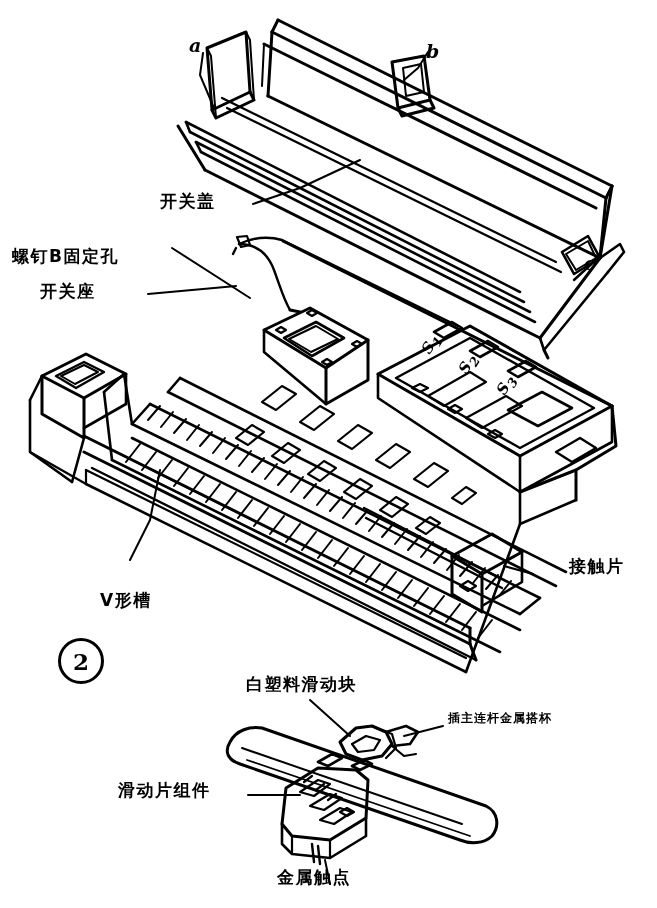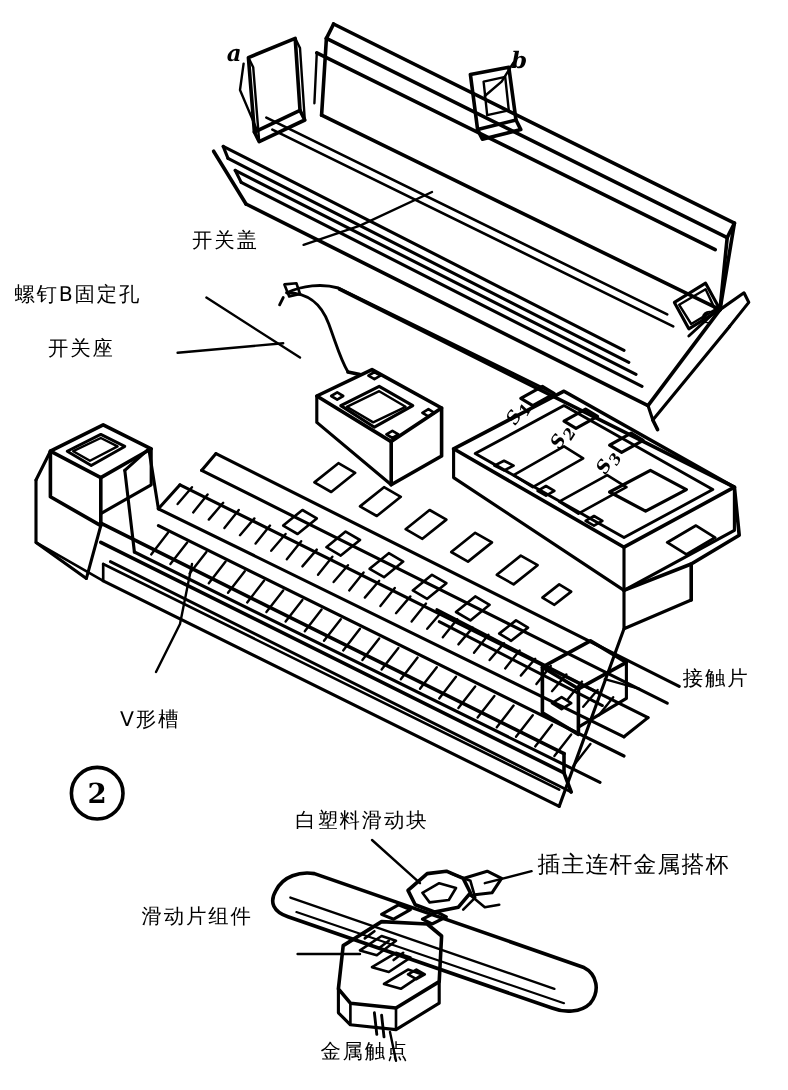--- a/index.html
+++ b/index.html
@@ -9,29 +9,29 @@
     font-family:"DejaVu Sans","Liberation Sans",sans-serif;
     color:#000;overflow:hidden;position:relative;
   }
   #sheet{position:relative;width:657px;height:908px;background:#fff;}
   #art{position:absolute;left:0;top:0;width:657px;height:908px;}
 
   
   .lbl{
     position:absolute;
     font-family:"DejaVu Sans","Liberation Sans",sans-serif;
-    font-weight:400;
+    font-weight:700;
     color:#000;
     white-space:nowrap;
     line-height:1;
     letter-spacing:.5px;
     -webkit-font-smoothing:none;
   }
   .lbl.cjk{font-size:17px;letter-spacing:1.5px;}
-  .lbl.cjk-s{font-size:19px;letter-spacing:1px;}
+  .lbl.cjk-s{font-size:12px;letter-spacing:1px;}
   .lbl.mark{font-size:19px;font-style:italic;font-weight:700;font-family:"DejaVu Serif","Liberation Serif",serif;}
   .lbl.sub{font-size:15px;font-style:italic;font-weight:700;font-family:"DejaVu Serif","Liberation Serif",serif;}
   .rot-s{transform:rotate(-58deg);transform-origin:left bottom;}
   .fignum{
     position:absolute;
     width:40px;height:40px;
     border:3px solid #000;border-radius:50%;
     font-size:23px;font-weight:700;
     font-family:"DejaVu Serif","Liberation Serif",serif;
     display:flex;align-items:center;justify-content:center;
@@ -368,21 +368,21 @@
 
     </g>
   </svg>
 
   <div class="lbl mark" style="left:189px;top:36px;">a</div>
   <div class="lbl mark" style="left:426px;top:42px;">b</div>
   <div class="lbl mark" style="left:584px;top:254px;">c</div>
 
   <div class="lbl cjk" style="left:160px;top:193px;">开关盖</div>
 
-  <div class="lbl cjk" style="left:12px;top:238px;text-align:right;">螺钉B固定孔</div>
+  <div class="lbl cjk" style="left:12px;top:248px;text-align:right;">螺钉B固定孔</div>
 
   <div class="lbl cjk" style="left:40px;top:283px;text-align:right;">开关座</div>
 
   <div class="lbl cjk" style="left:100px;top:592px;">V形槽</div>
 
   <div class="lbl cjk" style="left:569px;top:558px;">接触片</div>
 
   <div class="lbl sub rot-s" style="left:435px;top:340px;">
     <span>S</span><sub>1</sub>
   </div>
@@ -392,17 +392,17 @@
   <div class="lbl sub rot-s" style="left:510px;top:381px;">
     <span>S</span><sub>3</sub>
   </div>
 
   <div class="fignum" style="left:58px;top:638px;">2</div>
 
   <div class="lbl cjk" style="left:246px;top:676px;">白塑料滑动块</div>
 
   <div class="lbl cjk-s" style="left:448px;top:712px;">插主连杆金属搭杯</div>
 
-  <div class="lbl cjk" style="left:118px;top:756px;">滑动片组件</div>
-
-  <div class="lbl cjk" style="left:267px;top:869px;">金属触点</div>
+  <div class="lbl cjk" style="left:118px;top:782px;">滑动片组件</div>
+
+  <div class="lbl cjk" style="left:277px;top:869px;">金属触点</div>
 
 </div>
 
 </body></html>

